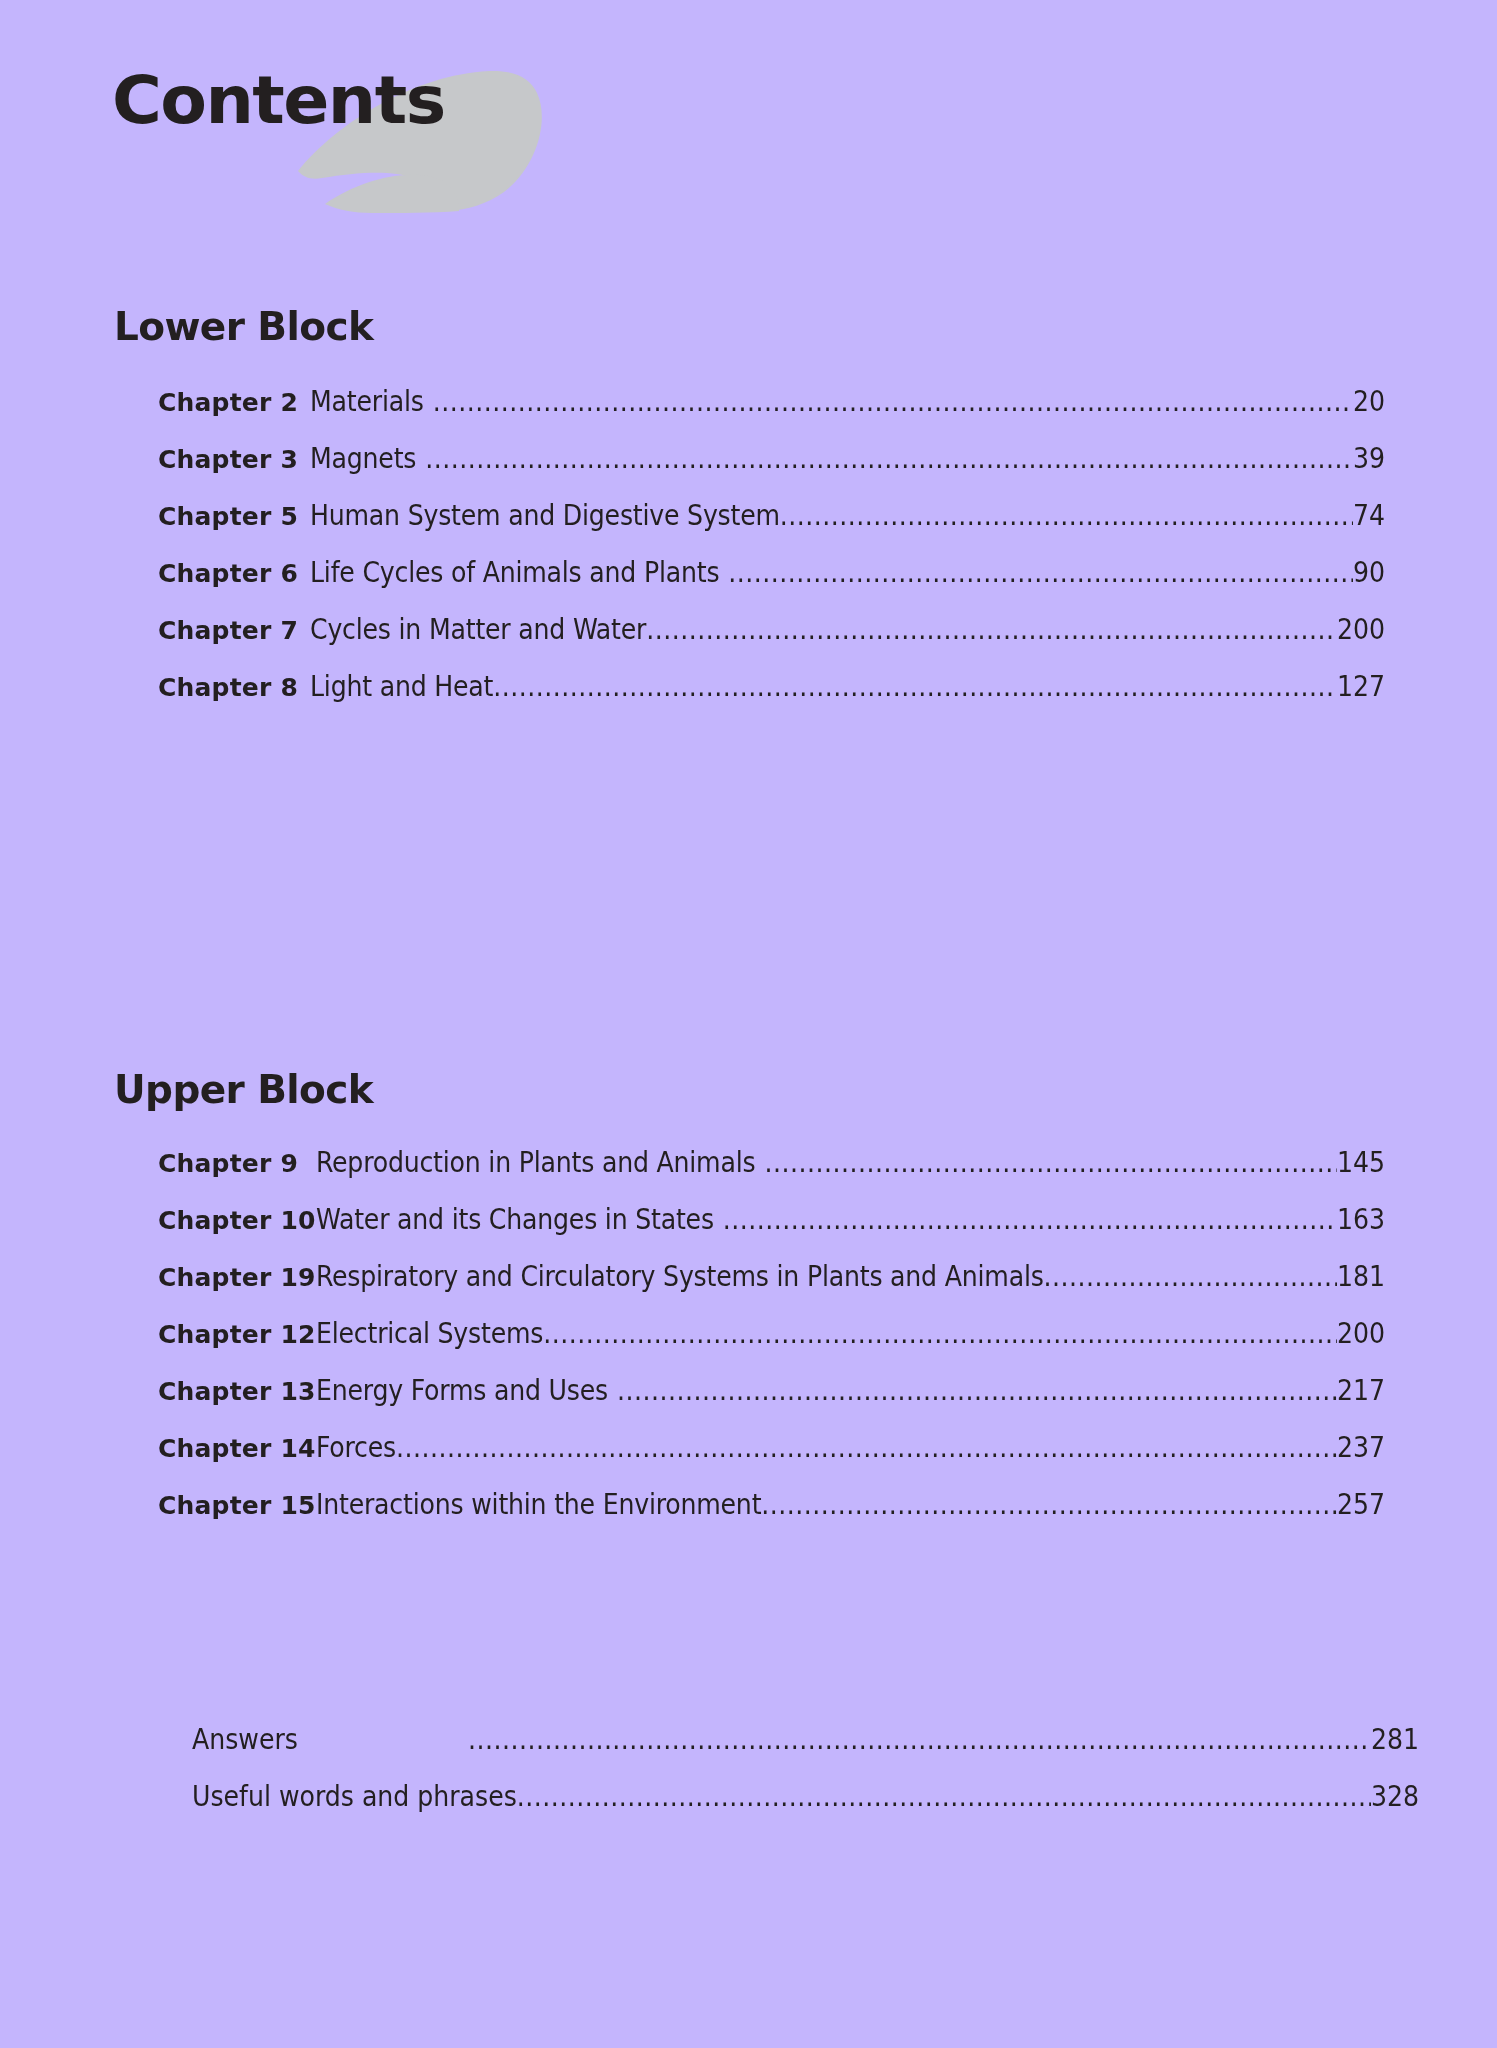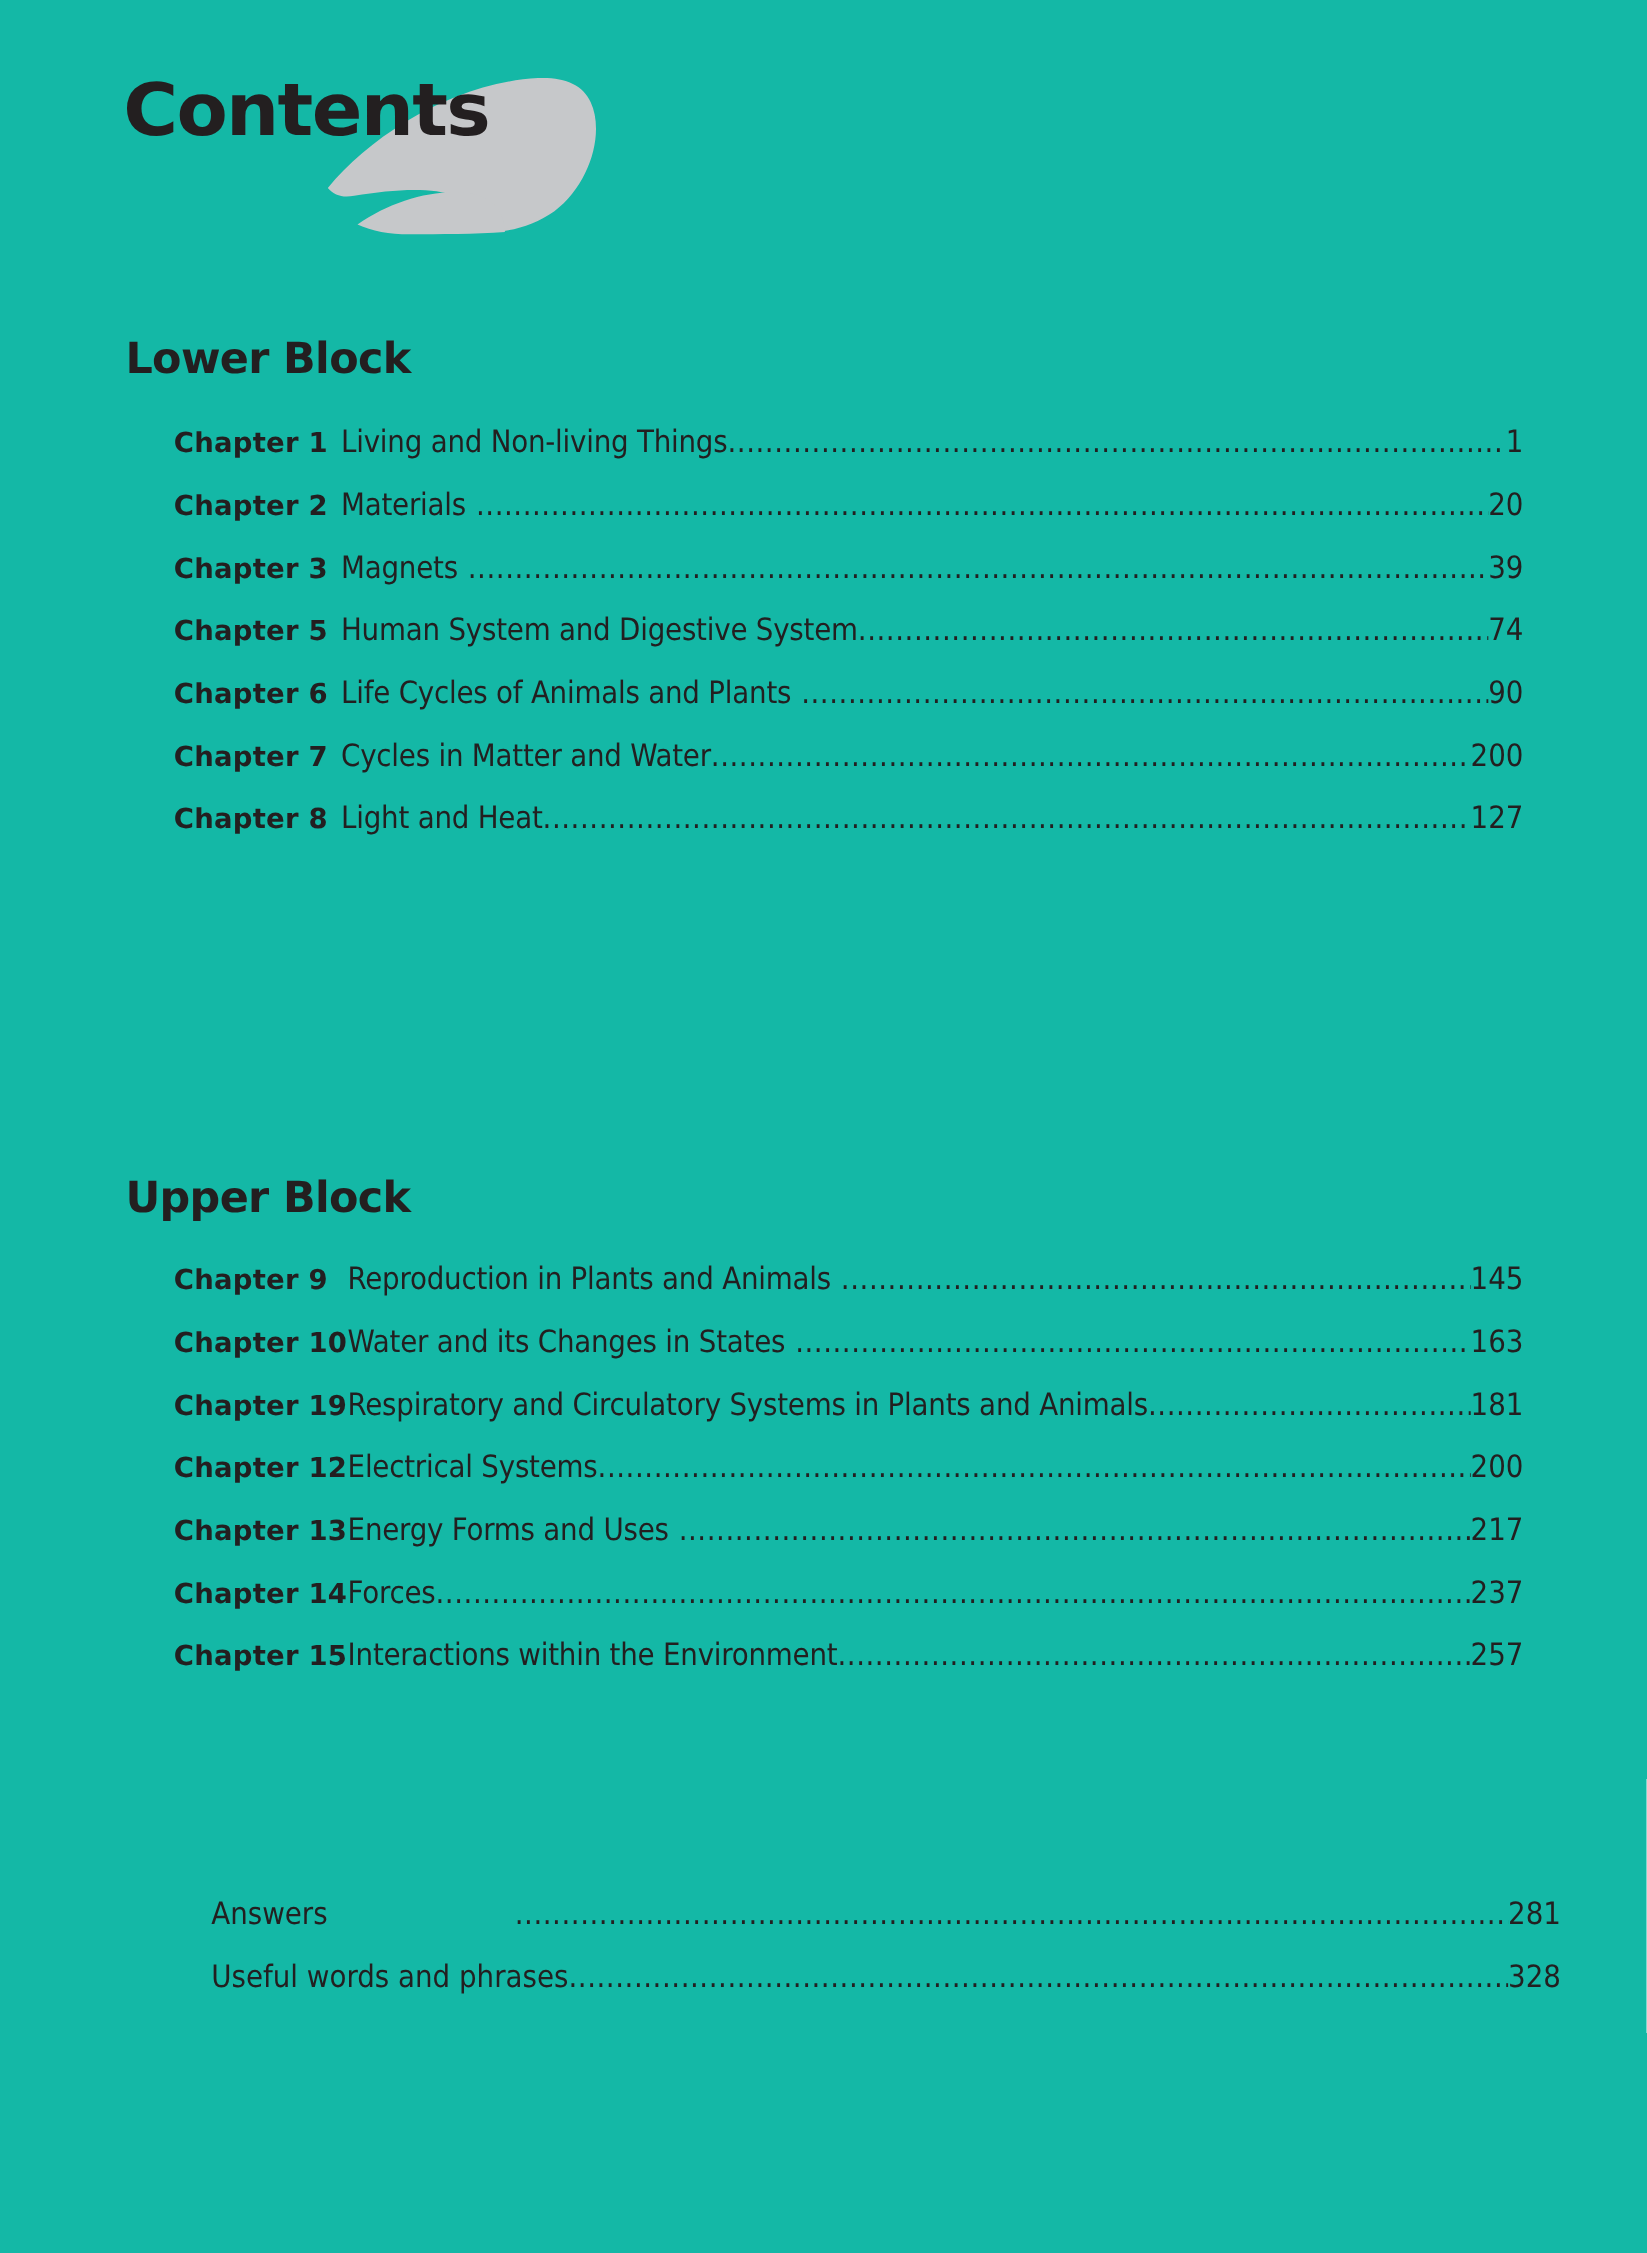--- a/index.html
+++ b/index.html
@@ -14,21 +14,21 @@
     font-family: "DejaVu Sans", sans-serif;
     color: #1a1a1a;
     overflow: hidden;
   }
 
   .page {
     position: absolute;
     left: 0; top: 0;
     width: 1497px;
     height: 2048px;
-    background: #14b8a6;
+    background: #c4b5fd;
   }
 
   
   .header {
     position: absolute;
     left: 112px;
     top: 62px;
     width: 1270px;
     height: 165px;
   }
@@ -154,26 +154,20 @@
         <path d="M6,103 C46,54 122,7 197,3 C221,2 238,9 245,25 C258,53 244,100 212,124 C195,136 175,142 156,143 C150,128 138,116 122,110 C100,102 66,104 30,110 C20,112 12,110 6,103 Z" fill="#c6c8ca"></path>
         <path d="M33,136 C62,116 97,105 128,107 C146,108 158,115 164,128 C166,133 167,138 167,143 C140,145 108,145 80,145 C62,145 46,142 33,136 Z" fill="#c6c8ca"></path>
       </svg>
     </div>
     <div class="contents-title">Contents</div>
   </div>
 
   <div class="block-heading block-lower">Lower Block</div>
   <div class="toc-list toc-lower" id="list-0">
       <div class="toc-row">
-        <span class="ch-label w-narrow">Chapter 1</span>
-        <span class="ch-title">Living and Non-living Things</span>
-        <span class="leader"></span>
-        <span class="page-num">1</span>
-      </div>
-      <div class="toc-row">
         <span class="ch-label w-narrow">Chapter 2</span>
         <span class="ch-title">Materials</span>
         <span class="gap-space sp"></span>
         <span class="leader"></span>
         <span class="page-num">20</span>
       </div>
       <div class="toc-row">
         <span class="ch-label w-narrow">Chapter 3</span>
         <span class="ch-title">Magnets</span>
         <span class="gap-space sp"></span>

